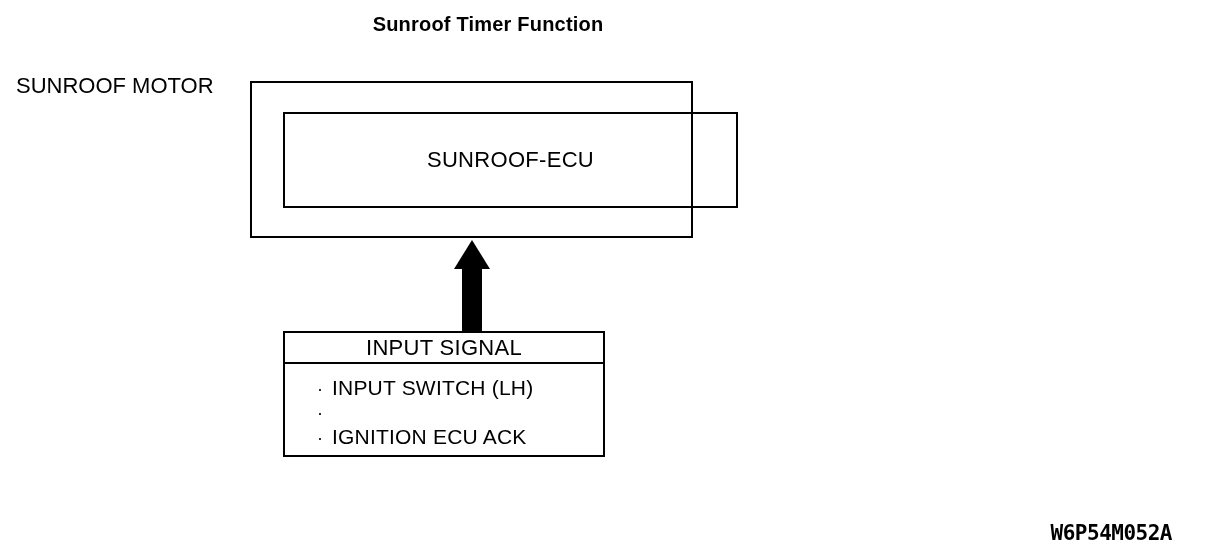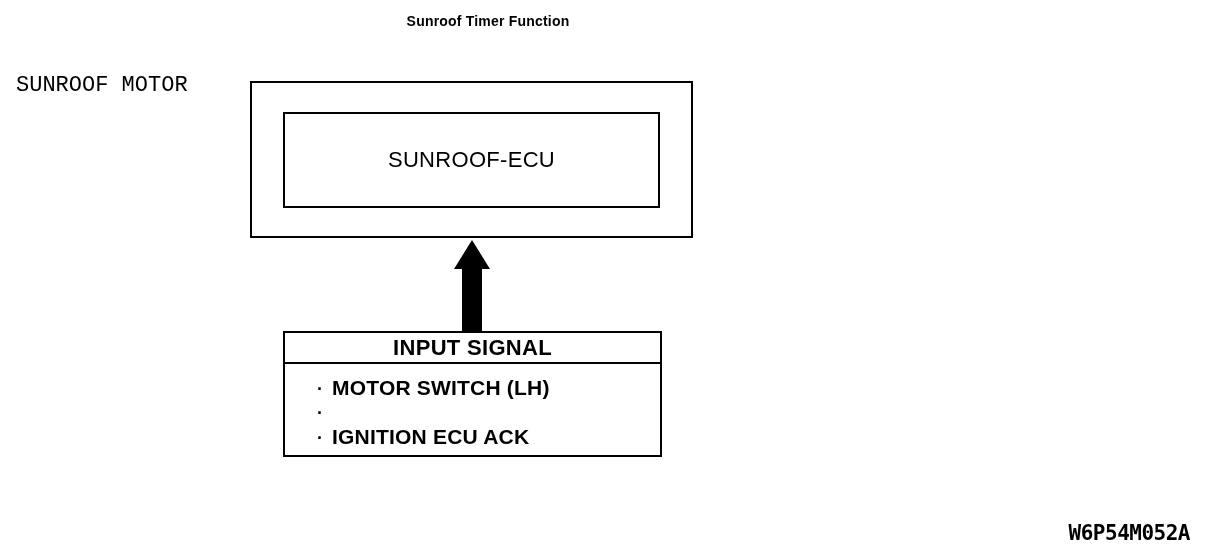--- a/index.html
+++ b/index.html
@@ -14,49 +14,48 @@
     background: #ffffff;
     color: #000000;
     font-family: "Liberation Sans", sans-serif;
     overflow: hidden;
   }
   .diagram-title {
     position: absolute;
     top: 13px;
     left: 488px;
     transform: translateX(-50%);
-    font-size: 14px;
+    font-size: 20px;
     font-weight: bold;
     white-space: nowrap;
     letter-spacing: 0.2px;
   }
   .assembly-label {
     position: absolute;
     left: 16px;
     top: 73px;
     font-size: 22px;
     line-height: 26px;
     white-space: nowrap;
-    font-family: Liberation Mono, monospace;
   }
   .outer-box {
     position: absolute;
     left: 250px;
     top: 81px;
     width: 443px;
     height: 157px;
     border: 2px solid #000000;
     box-sizing: border-box;
     background: #ffffff;
   }
   .inner-box {
     position: absolute;
     left: 283px;
     top: 112px;
-    width: 377px;
+    width: 455px;
     height: 96px;
     border: 2px solid #000000;
     box-sizing: border-box;
     display: flex;
     align-items: center;
     justify-content: center;
     font-size: 22px;
     letter-spacing: 0.3px;
   }
   .up-arrow {
@@ -81,26 +80,25 @@
     left: 462px;
     top: 267px;
     width: 20px;
     height: 65px;
     background: #000000;
   }
   .input-box {
     position: absolute;
     left: 283px;
     top: 331px;
-    width: 379px;
+    width: 322px;
     height: 126px;
     border: 2px solid #000000;
     box-sizing: border-box;
     background: #ffffff;
-    font-weight: bold;
   }
   .input-header {
     height: 29px;
     border-bottom: 2px solid #000000;
     display: flex;
     align-items: center;
     justify-content: center;
     font-size: 22px;
     letter-spacing: 0.3px;
   }
@@ -115,21 +113,21 @@
     white-space: nowrap;
     letter-spacing: 0.2px;
   }
   .bullet {
     width: 15px;
     font-size: 18px;
     flex: 0 0 auto;
   }
   .figure-code {
     position: absolute;
-    right: 26px;
+    right: 44px;
     top: 521px;
     font-family: "DejaVu Sans Mono", monospace;
     font-weight: bold;
     font-size: 21px;
     letter-spacing: -0.5px;
     white-space: nowrap;
   }
 </style>
 </head>
 <body>
@@ -151,21 +149,21 @@
   <div class="up-arrow">
     <div class="arrow-head"></div>
     <div class="arrow-shaft"></div>
   </div>
 
   <div class="input-box">
     <div class="input-header">INPUT SIGNAL</div>
     <div class="input-items">
       <div class="input-item">
         <span class="bullet">·</span>
-        <span>MOTOR SWITCH (LH)</span>
+        <span>INPUT SWITCH (LH)</span>
       </div>
       <div class="input-item">
         <span class="bullet">·</span>
       </div>
       <div class="input-item">
         <span class="bullet">·</span>
         <span>IGNITION ECU ACK</span>
       </div>
     </div>
   </div>

